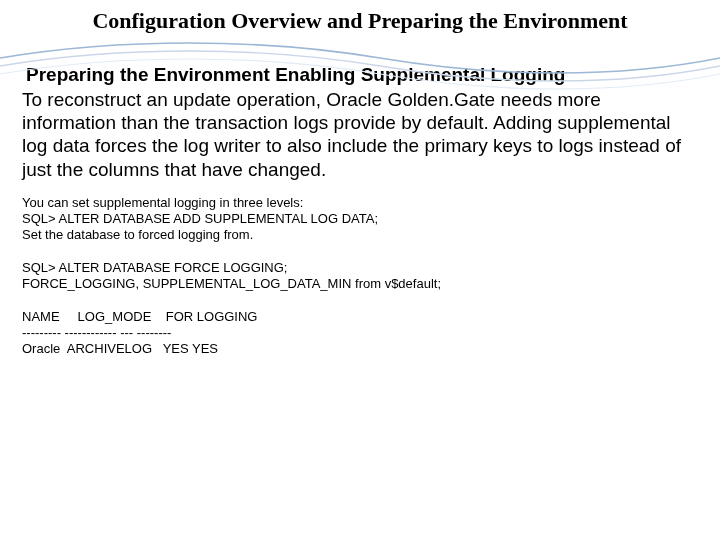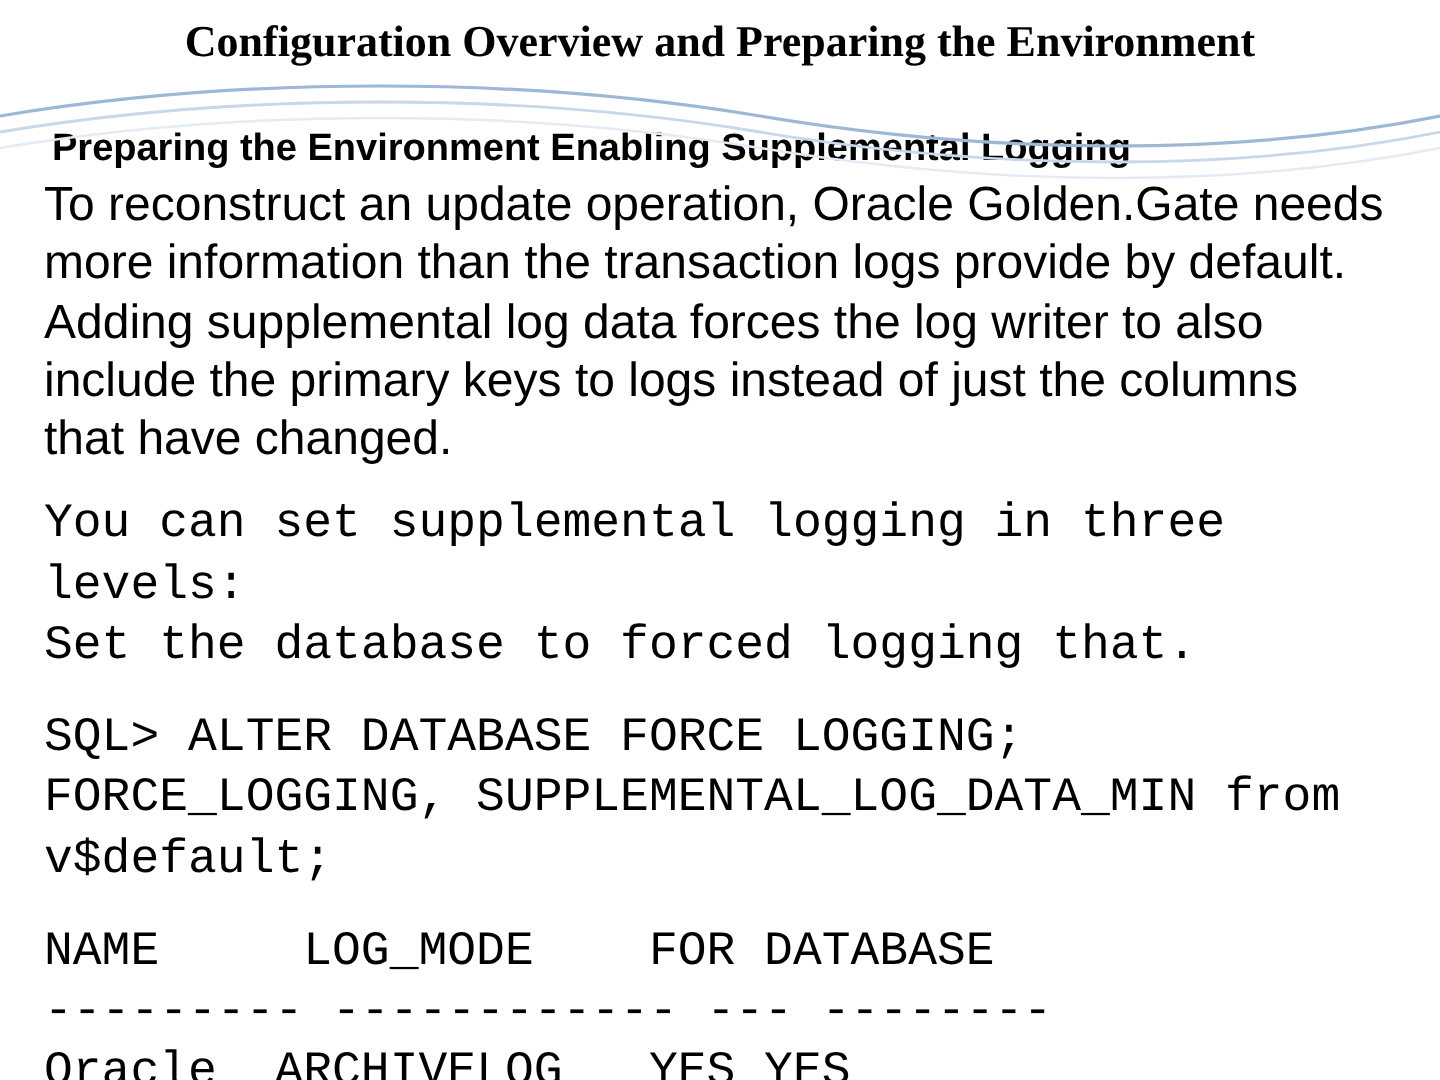--- a/index.html
+++ b/index.html
@@ -37,27 +37,27 @@
     z-index: 2;
   }
   .subtitle {
     font-family: Arial, sans-serif;
     font-size: 19px;
     font-weight: bold;
     margin: 0 0 2px 4px;
   }
   .para {
     font-family: Arial, sans-serif;
-    font-size: 24px;
+    font-size: 19px;
     line-height: 1.22;
     margin: 0 4px 14px 0;
   }
   .block {
-    font-family: Liberation Mono, monospace;
-    font-size: 24px;
+    font-family: Liberation Sans, sans-serif;
+    font-size: 13px;
     line-height: 1.26;
     margin: 7px 4px 16px 0;
   }
   .block div {
     white-space: pre-wrap;
   }
 </style>
 </head>
 <body>
 
@@ -70,27 +70,28 @@
   </svg>
 
   <div class="title">Configuration Overview and Preparing the Environment</div>
 
   <div class="subtitle">Preparing the Environment Enabling Supplemental Logging</div>
 
   <div class="para">To reconstruct an update operation, Oracle Golden.Gate needs more information than the transaction logs provide by default. Adding supplemental log data forces the log writer to also include the primary keys to logs instead of just the columns that have changed.</div>
 
   <div class="block">
     <div>You can set supplemental logging in three levels:</div>
-    <div>Set the database to forced logging that.</div>
+    <div>SQL&gt; ALTER DATABASE ADD SUPPLEMENTAL LOG DATA;</div>
+    <div>Set the database to forced logging from.</div>
   </div>
 
   <div class="block">
     <div>SQL&gt; ALTER DATABASE FORCE LOGGING;</div>
     <div>FORCE_LOGGING, SUPPLEMENTAL_LOG_DATA_MIN from v$default;</div>
   </div>
 
   <div class="block">
-    <div>NAME     LOG_MODE    FOR DATABASE</div>
+    <div>NAME     LOG_MODE    FOR LOGGING</div>
     <div>--------- ------------ --- --------</div>
     <div>Oracle  ARCHIVELOG   YES YES</div>
   </div>
 
 </div>
 
 </body></html>

